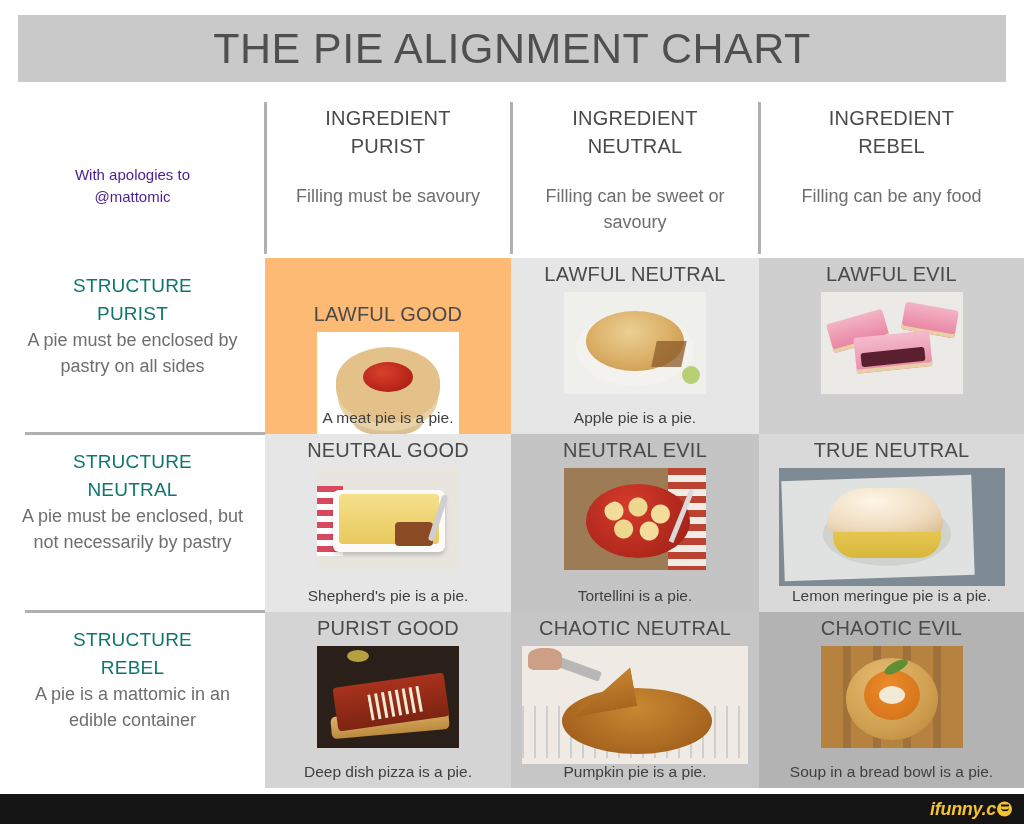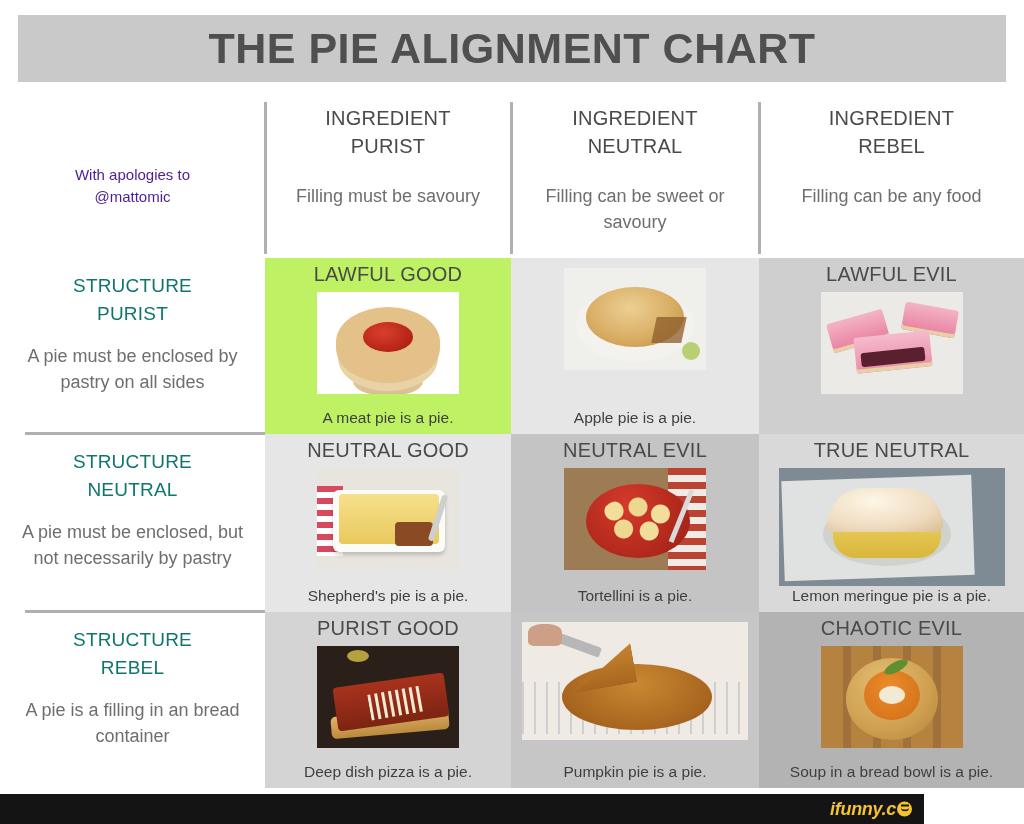--- a/index.html
+++ b/index.html
@@ -26,21 +26,21 @@
     top: 15px;
     width: 988px;
     height: 67px;
     background: #c9c9c9;
     display: flex;
     align-items: center;
     justify-content: center;
   }
   .title-bar .title-text {
     font-size: 43px;
-    font-weight: 700;
+    font-weight: 400;
     letter-spacing: 0.5px;
     color: #4f4f4f;
     white-space: nowrap;
     font-family: "Liberation Sans", sans-serif;
   }
 
   
   .grid {
     position: absolute;
     left: 0px;
@@ -131,21 +131,20 @@
     background: #b0b0b0;
   }
   .row-head .rh-title {
     font-size: 19px;
     line-height: 1.45;
     color: #0f766e;
     font-weight: 400;
     letter-spacing: 0.2px;
   }
   .row-head .rh-desc {
-    margin-top: 16px;
     font-size: 18px;
     line-height: 1.45;
     color: #6e6e6e;
   }
 
   
   .cell {
     position: relative;
     display: flex;
     flex-direction: column;
@@ -391,21 +390,21 @@
   .art-soup .herb {
     position: absolute; left: 44%; top: 16%; width: 26px; height: 10px;
     background: #5f8f33; border-radius: 50%; transform: rotate(-28deg);
   }
 
   
   .footer {
     position: absolute;
     left: 0;
     top: 794px;
-    width: 924px;
+    width: 1024px;
     height: 30px;
     background: #141414;
   }
   .footer .wm {
     position: absolute;
     right: 12px;
     top: 50%;
     transform: translateY(-50%);
     font-size: 18px;
     font-weight: bold;
@@ -484,33 +483,34 @@
     </div>
 
     <div class="row-head r1">
       <div class="rh-title">
         <div>STRUCTURE</div>
         <div>PURIST</div>
       </div>
       <div class="rh-desc">A pie must be enclosed by pastry on all sides</div>
     </div>
 
-    <div class="cell" style="background: #bef264;">
+    <div class="cell" style="background: #fdba74; justify-content: flex-end;">
       <span class="cell-title">LAWFUL GOOD</span>
       <div class="thumb">
         <div class="art art-meatpie">
           <div class="base"></div>
             <div class="crust"></div>
             <div class="sauce"></div>
         </div>
       </div>
       <span class="caption">A meat pie is a pie.</span>
     </div>
 
     <div class="cell" style="background: rgb(230, 230, 230);">
+      <span class="cell-title">LAWFUL NEUTRAL</span>
       <div class="thumb">
         <div class="art art-applepie">
           <div class="plate"></div>
             <div class="top"></div>
             <div class="slice"></div>
             <div class="leaf"></div>
         </div>
       </div>
       <span class="caption">Apple pie is a pie.</span>
     </div>
@@ -575,37 +575,38 @@
       </div>
       <span class="caption">Lemon meringue pie is a pie.</span>
     </div>
 
     <div class="row-head r3">
       <span class="hdivider"></span>
       <div class="rh-title">
         <div>STRUCTURE</div>
         <div>REBEL</div>
       </div>
-      <div class="rh-desc">A pie is a filling in an bread container</div>
+      <div class="rh-desc">A pie is a mattomic in an edible container</div>
     </div>
 
     <div class="cell" style="background: rgb(212, 212, 212);">
       <span class="cell-title">PURIST GOOD</span>
       <div class="thumb">
         <div class="art art-pizza">
           <div class="glow"></div>
             <div class="crust"></div>
             <div class="slice"></div>
             <div class="cheese"></div>
         </div>
       </div>
       <span class="caption">Deep dish pizza is a pie.</span>
     </div>
 
     <div class="cell wide" style="background: rgb(198, 198, 198);">
+      <span class="cell-title">CHAOTIC NEUTRAL</span>
       <div class="thumb">
         <div class="art art-pumpkin">
           <div class="rack"></div>
             <div class="pie"></div>
             <div class="wedge"></div>
           <div class="server"></div>
             <div class="hand"></div>
         </div>
       </div>
       <span class="caption">Pumpkin pie is a pie.</span>

